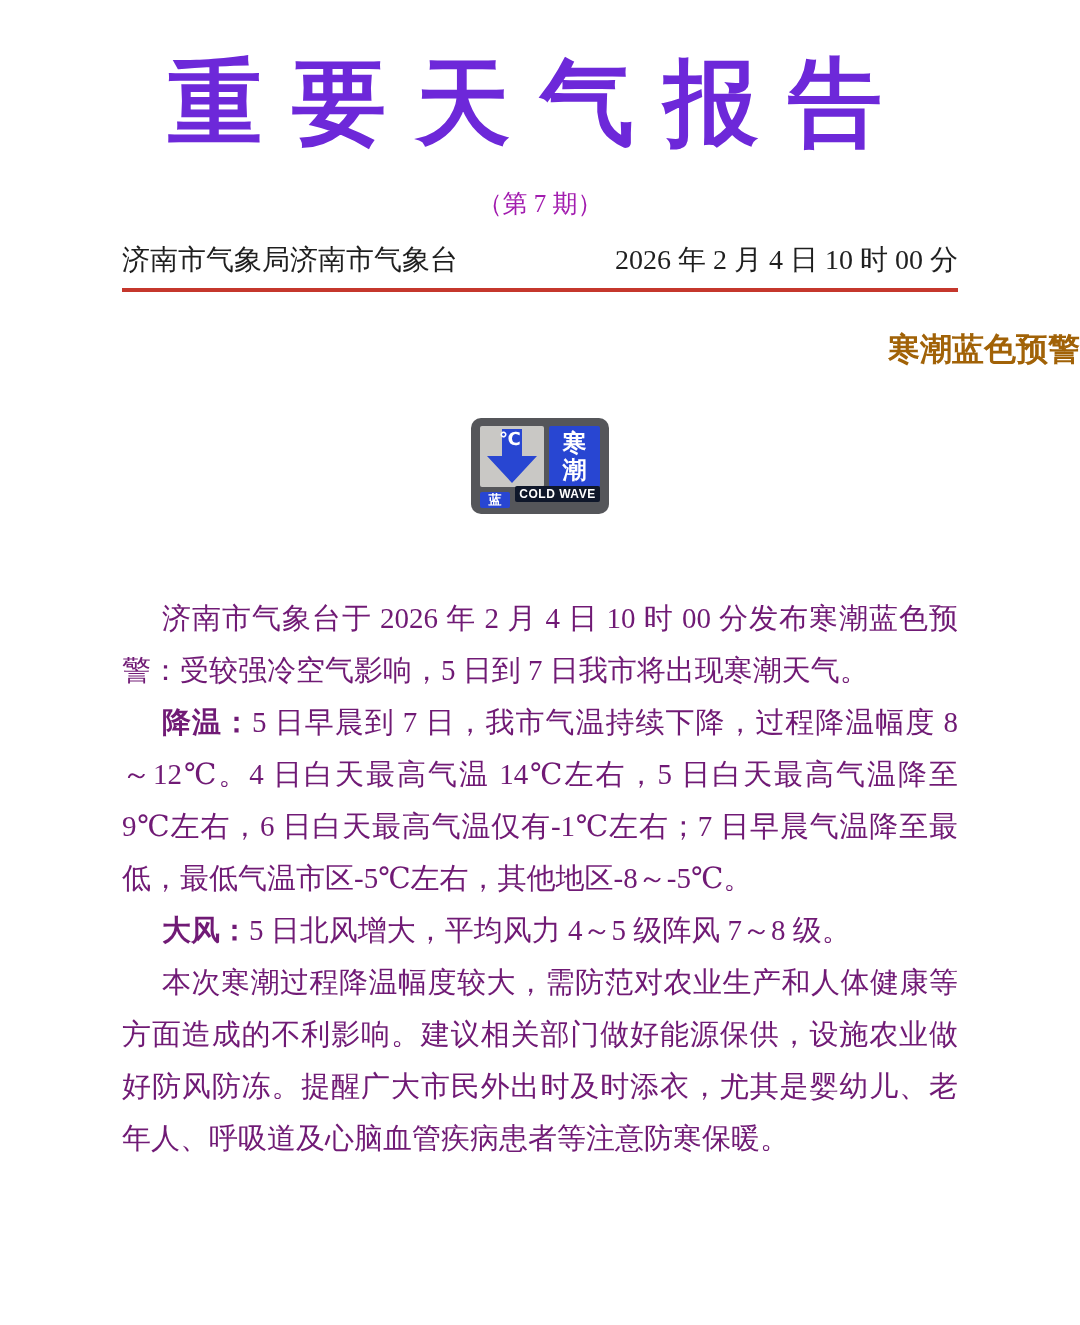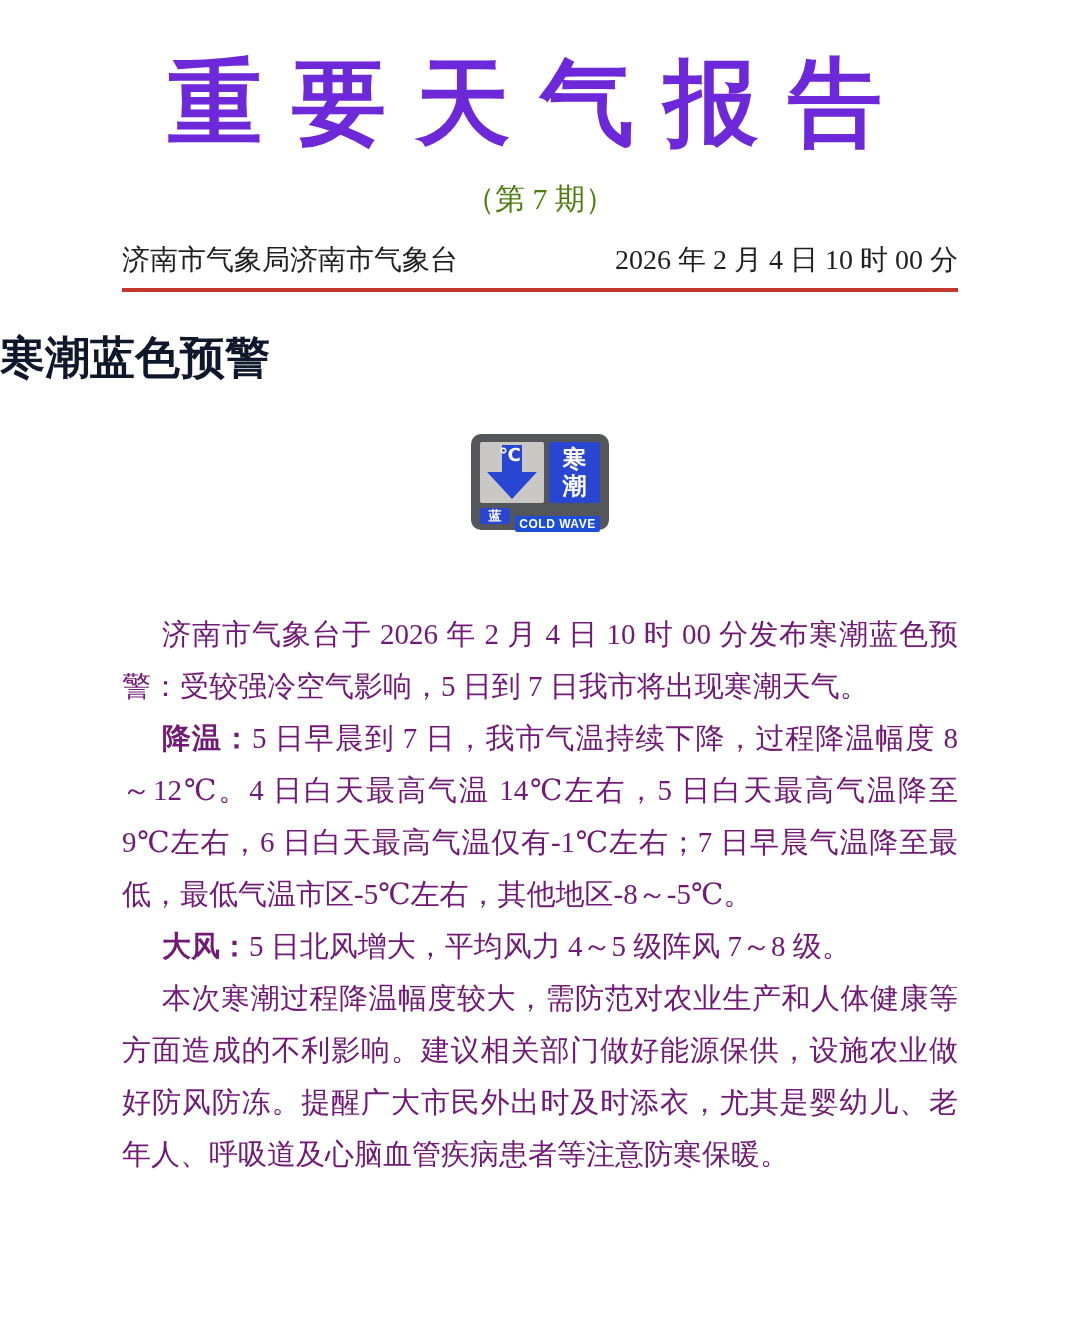--- a/index.html
+++ b/index.html
@@ -17,46 +17,46 @@
   .report-title {
     margin-top: 40px;
     text-align: center;
     font-size: 94px;
     font-weight: bold;
     letter-spacing: 30px;
     color: #6d28d9;
     white-space: nowrap;
   }
   .issue-number {
-    margin-top: 12px;
+    margin-top: 20px;
     text-align: center;
-    font-size: 30px;
-    color: #4d7c0f;
+    font-size: 25px;
+    color: #a21caf;
   }
   .content { width: 836px; margin: 0 auto; }
   .issuer-row {
     margin-top: 20px;
     display: flex;
     justify-content: space-between;
     align-items: flex-end;
     font-size: 28px;
     line-height: 40px;
   }
   .issuer-block { display: flex; flex-direction: row; }
   .red-divider {
     margin-top: 8px;
     height: 4px;
     background: #c5372c;
   }
   .alert-heading {
     margin-top: 36px;
-    text-align: left;
-    font-size: 45px;
+    text-align: right;
+    font-size: 32px;
     font-weight: bold;
-    color: #0f172a;
+    color: #a16207;
   }
   
   .icon-wrap { margin-top: 46px; display: flex; justify-content: center; }
   .cw-sign {
     position: relative;
     width: 138px;
     height: 96px;
     background: #55565a;
     border-radius: 10px;
   }
@@ -85,22 +85,22 @@
     align-items: center; justify-content: center;
     color: #ffffff; font-weight: bold; font-size: 24px; line-height: 27px;
   }
   .cw-level {
     left: 9px; top: 74px; width: 30px; height: 16px;
     background: #2846d2;
     display: flex; align-items: center; justify-content: center;
     color: #ffffff; font-weight: bold; font-size: 13px;
   }
   .cw-en {
-    left: 44px; top: 82px; width: 85px; height: 16px;
-    background: #1d4ed8;
+    left: 44px; top: 68px; width: 85px; height: 16px;
+    background: #0f172a;
     display: flex; align-items: center; justify-content: center;
     color: #ffffff; font-weight: bold; font-size: 12px;
     font-family: "Liberation Sans", sans-serif;
     letter-spacing: 0.5px; white-space: nowrap;
   }
   
   .body-text { margin-top: 78px; font-size: 29px; line-height: 52px; color: #701a75; }
   .body-text p { text-align: justify; text-indent: 40px; }
   .body-text .lead { font-weight: bold; }
 </style>

